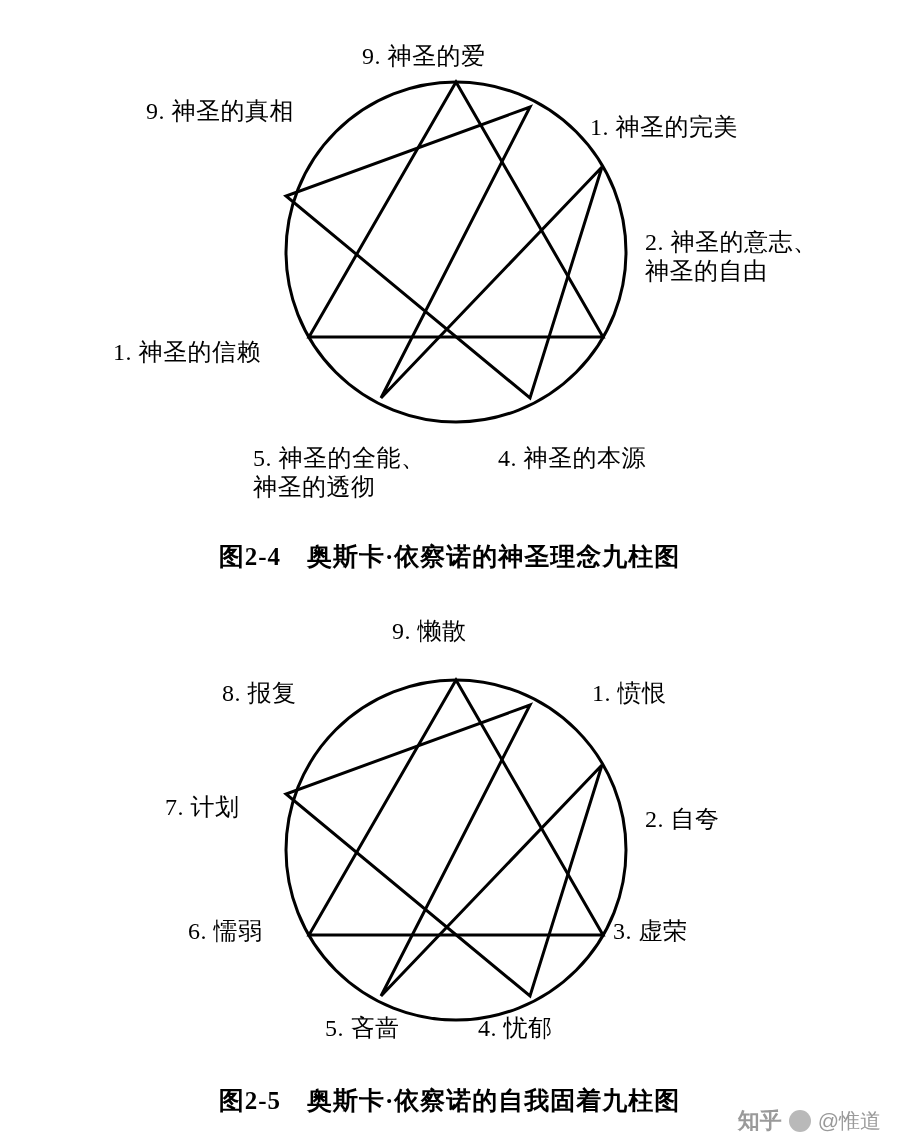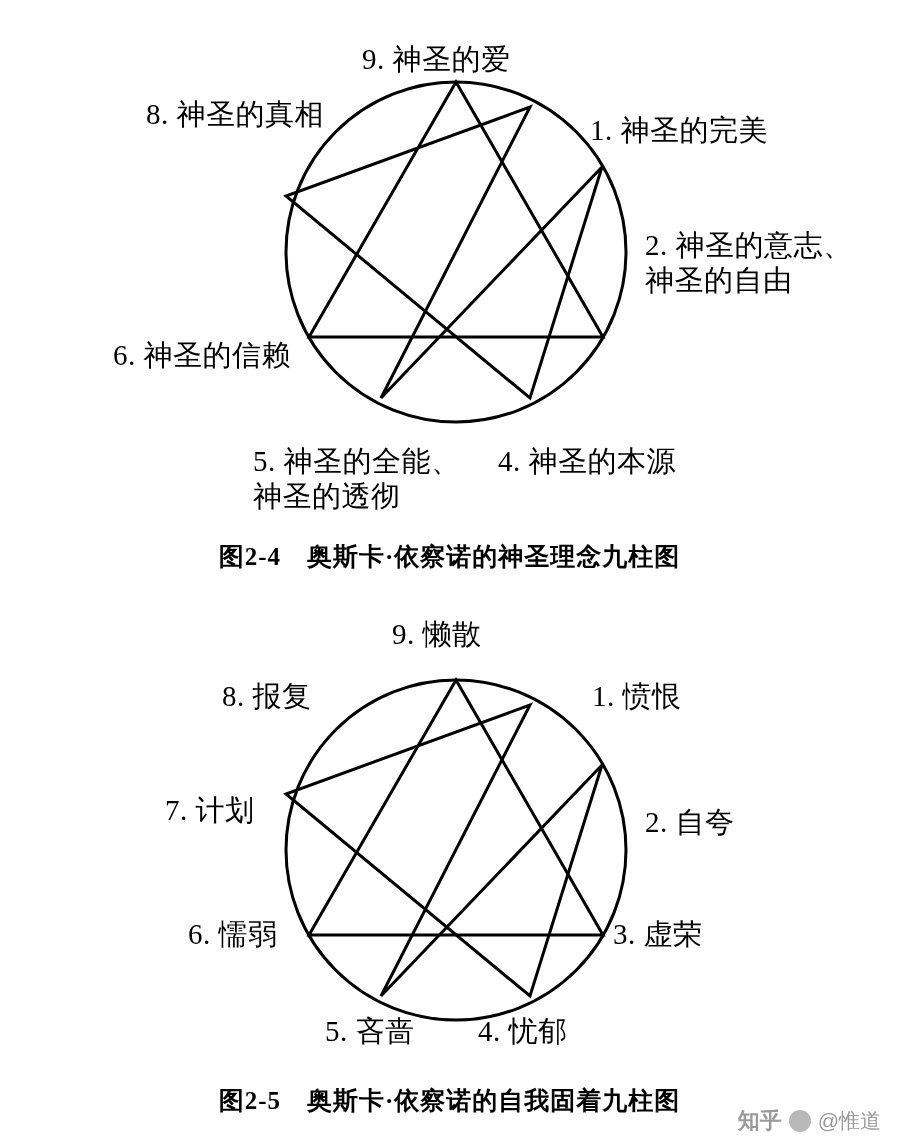--- a/index.html
+++ b/index.html
@@ -32,21 +32,21 @@
 
   svg.ennea {
     position: absolute;
     left: 0;
     top: 0;
     display: block;
   }
 
   .label {
     position: absolute;
-    font-size: 29px;
+    font-size: 24px;
     line-height: 1.22;
     white-space: pre;
     letter-spacing: 0.5px;
   }
   .label.left   { text-align: left; }
 
   .caption {
     position: absolute;
     left: 0;
     width: 899px;
@@ -97,22 +97,22 @@
 
       <polyline points="602,167 530,398 286,196 530,107 381,398 602,167" fill="none" stroke="#000000" stroke-width="3" stroke-linejoin="miter"></polyline>
     </svg>
 
     <div class="label left" style="left:590px; top:113px;">1. 神圣的完美</div>
     <div class="label left" style="left:645px; top:228px;">2. 神圣的意志、
 神圣的自由</div>
     <div class="label left" style="left:498px; top:444px;">4. 神圣的本源</div>
     <div class="label left" style="left:253px; top:444px;">5. 神圣的全能、
 神圣的透彻</div>
-    <div class="label left" style="left:113px; top:338px;">6. 神圣的信赖</div>
-    <div class="label left" style="left:146px; top:97px;">8. 神圣的真相</div>
+    <div class="label left" style="left:113px; top:338px;">1. 神圣的信赖</div>
+    <div class="label left" style="left:146px; top:97px;">9. 神圣的真相</div>
     <div class="label left" style="left:362px; top:42px;">9. 神圣的爱</div>
   </div>
 
   <div class="caption" id="caption-1">图2-4　奥斯卡·依察诺的神圣理念九柱图</div>
 </div>
 
 <div class="figure" id="figure-2">
 
   <div class="diagram-wrap" id="diagram-2">
     <svg class="ennea" width="899" height="440" viewBox="0 0 899 440">

